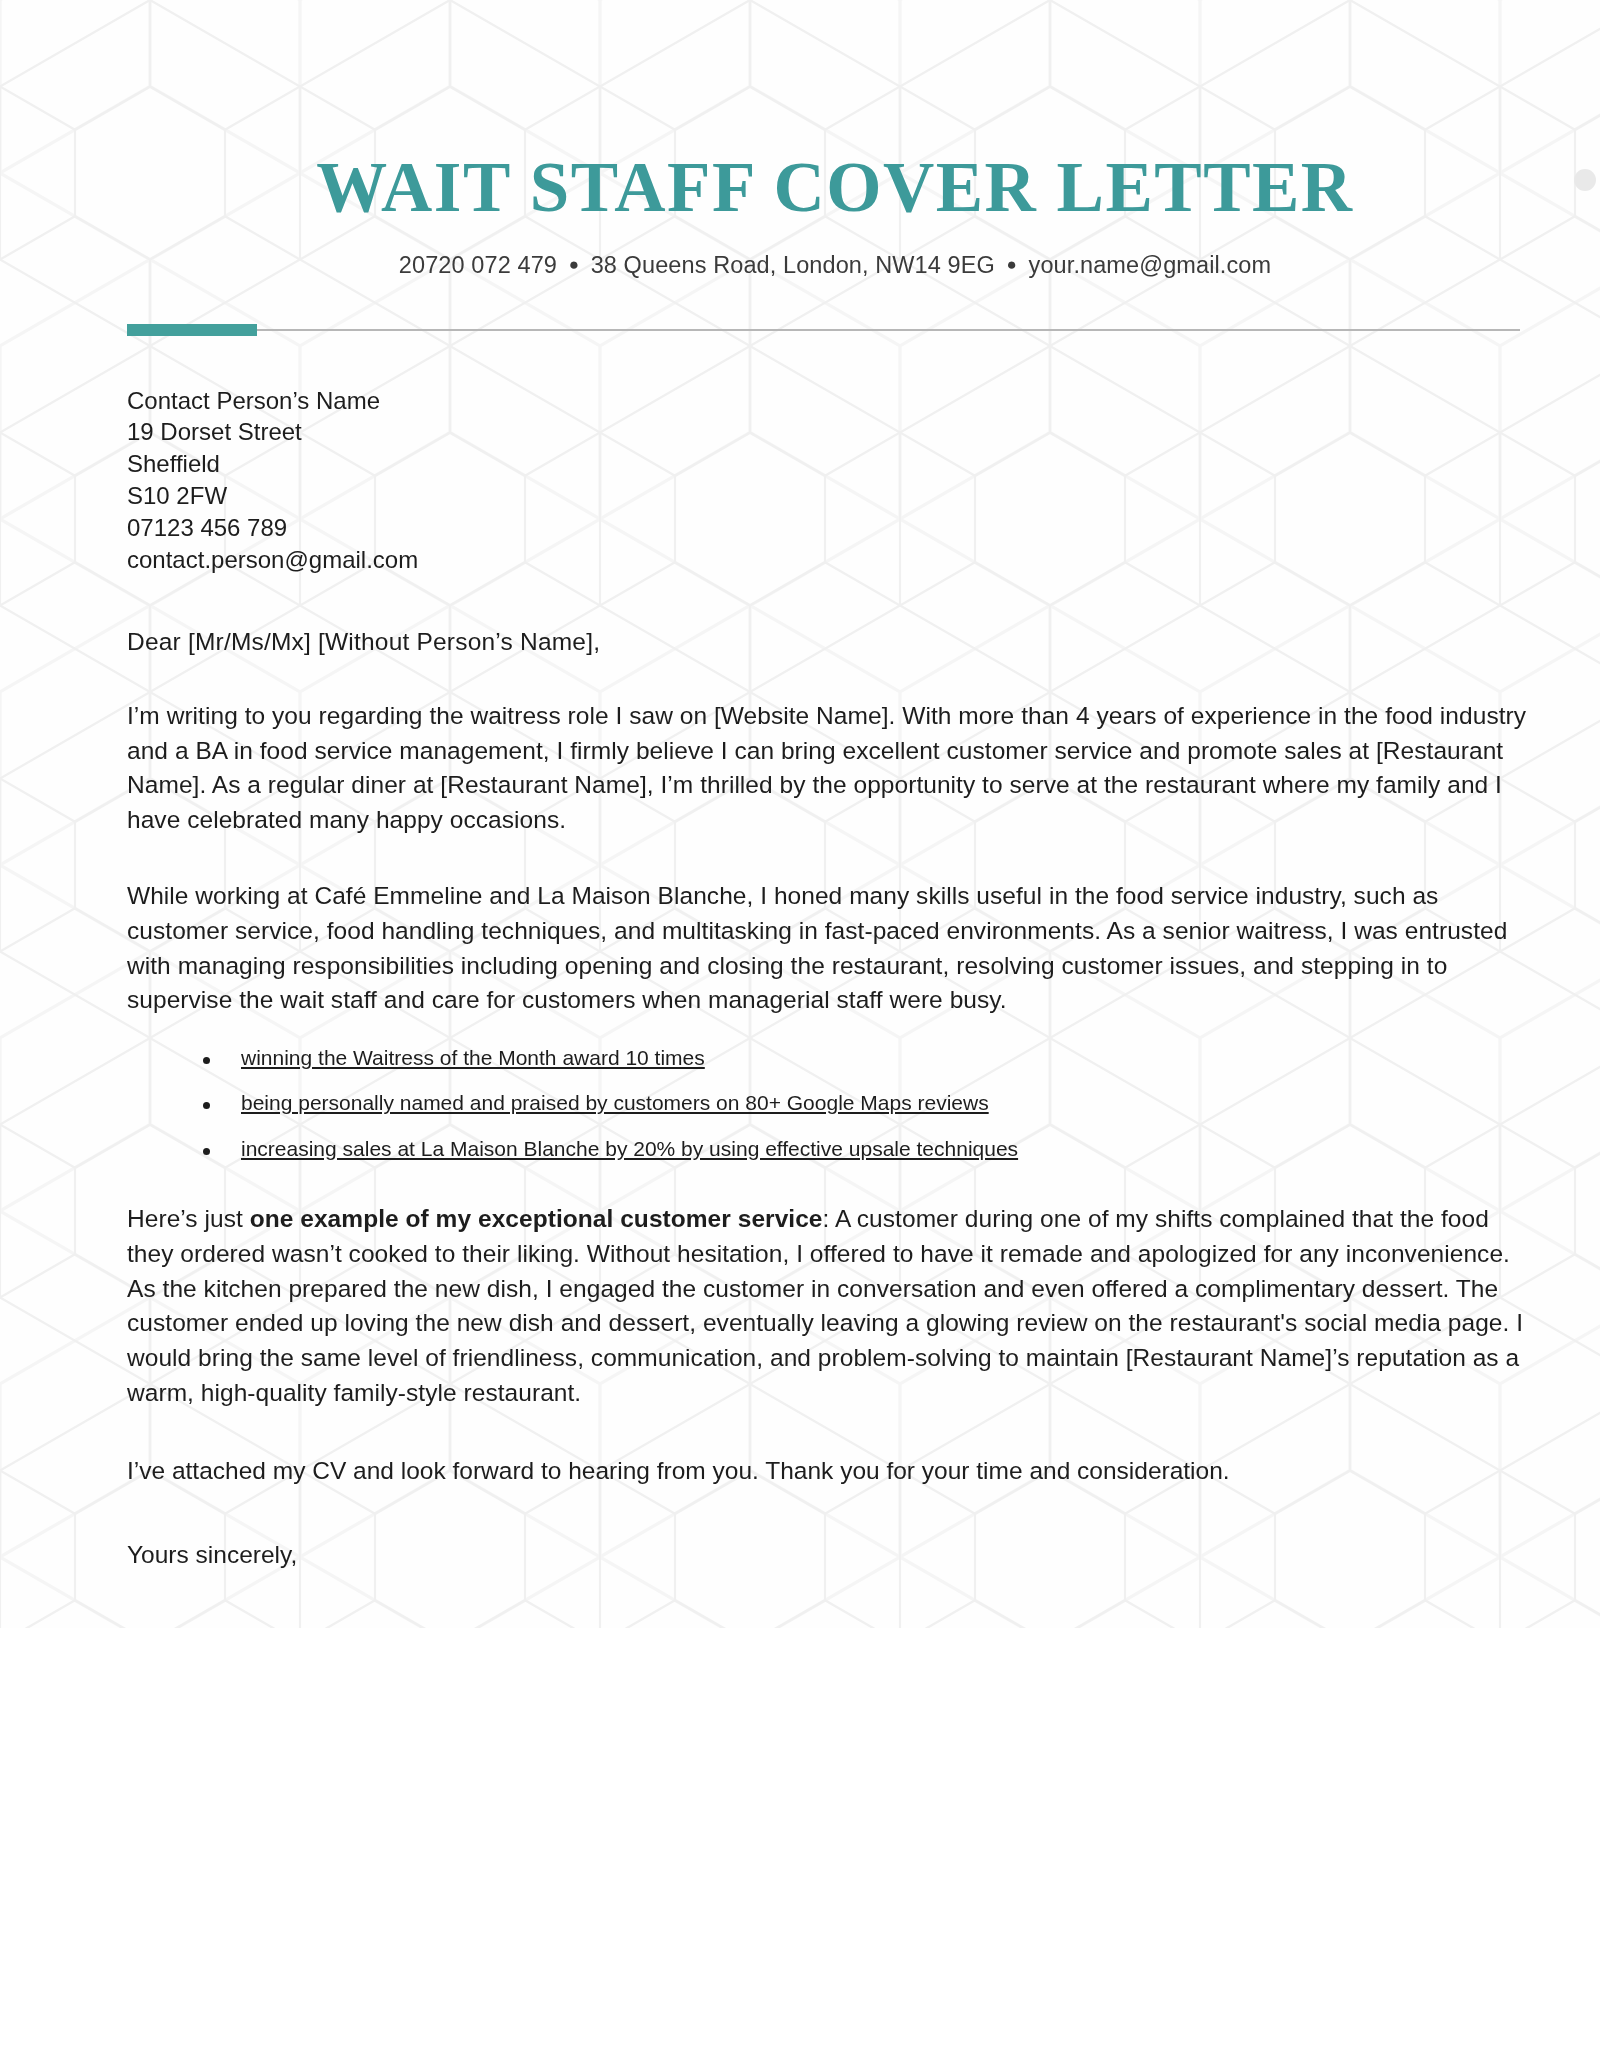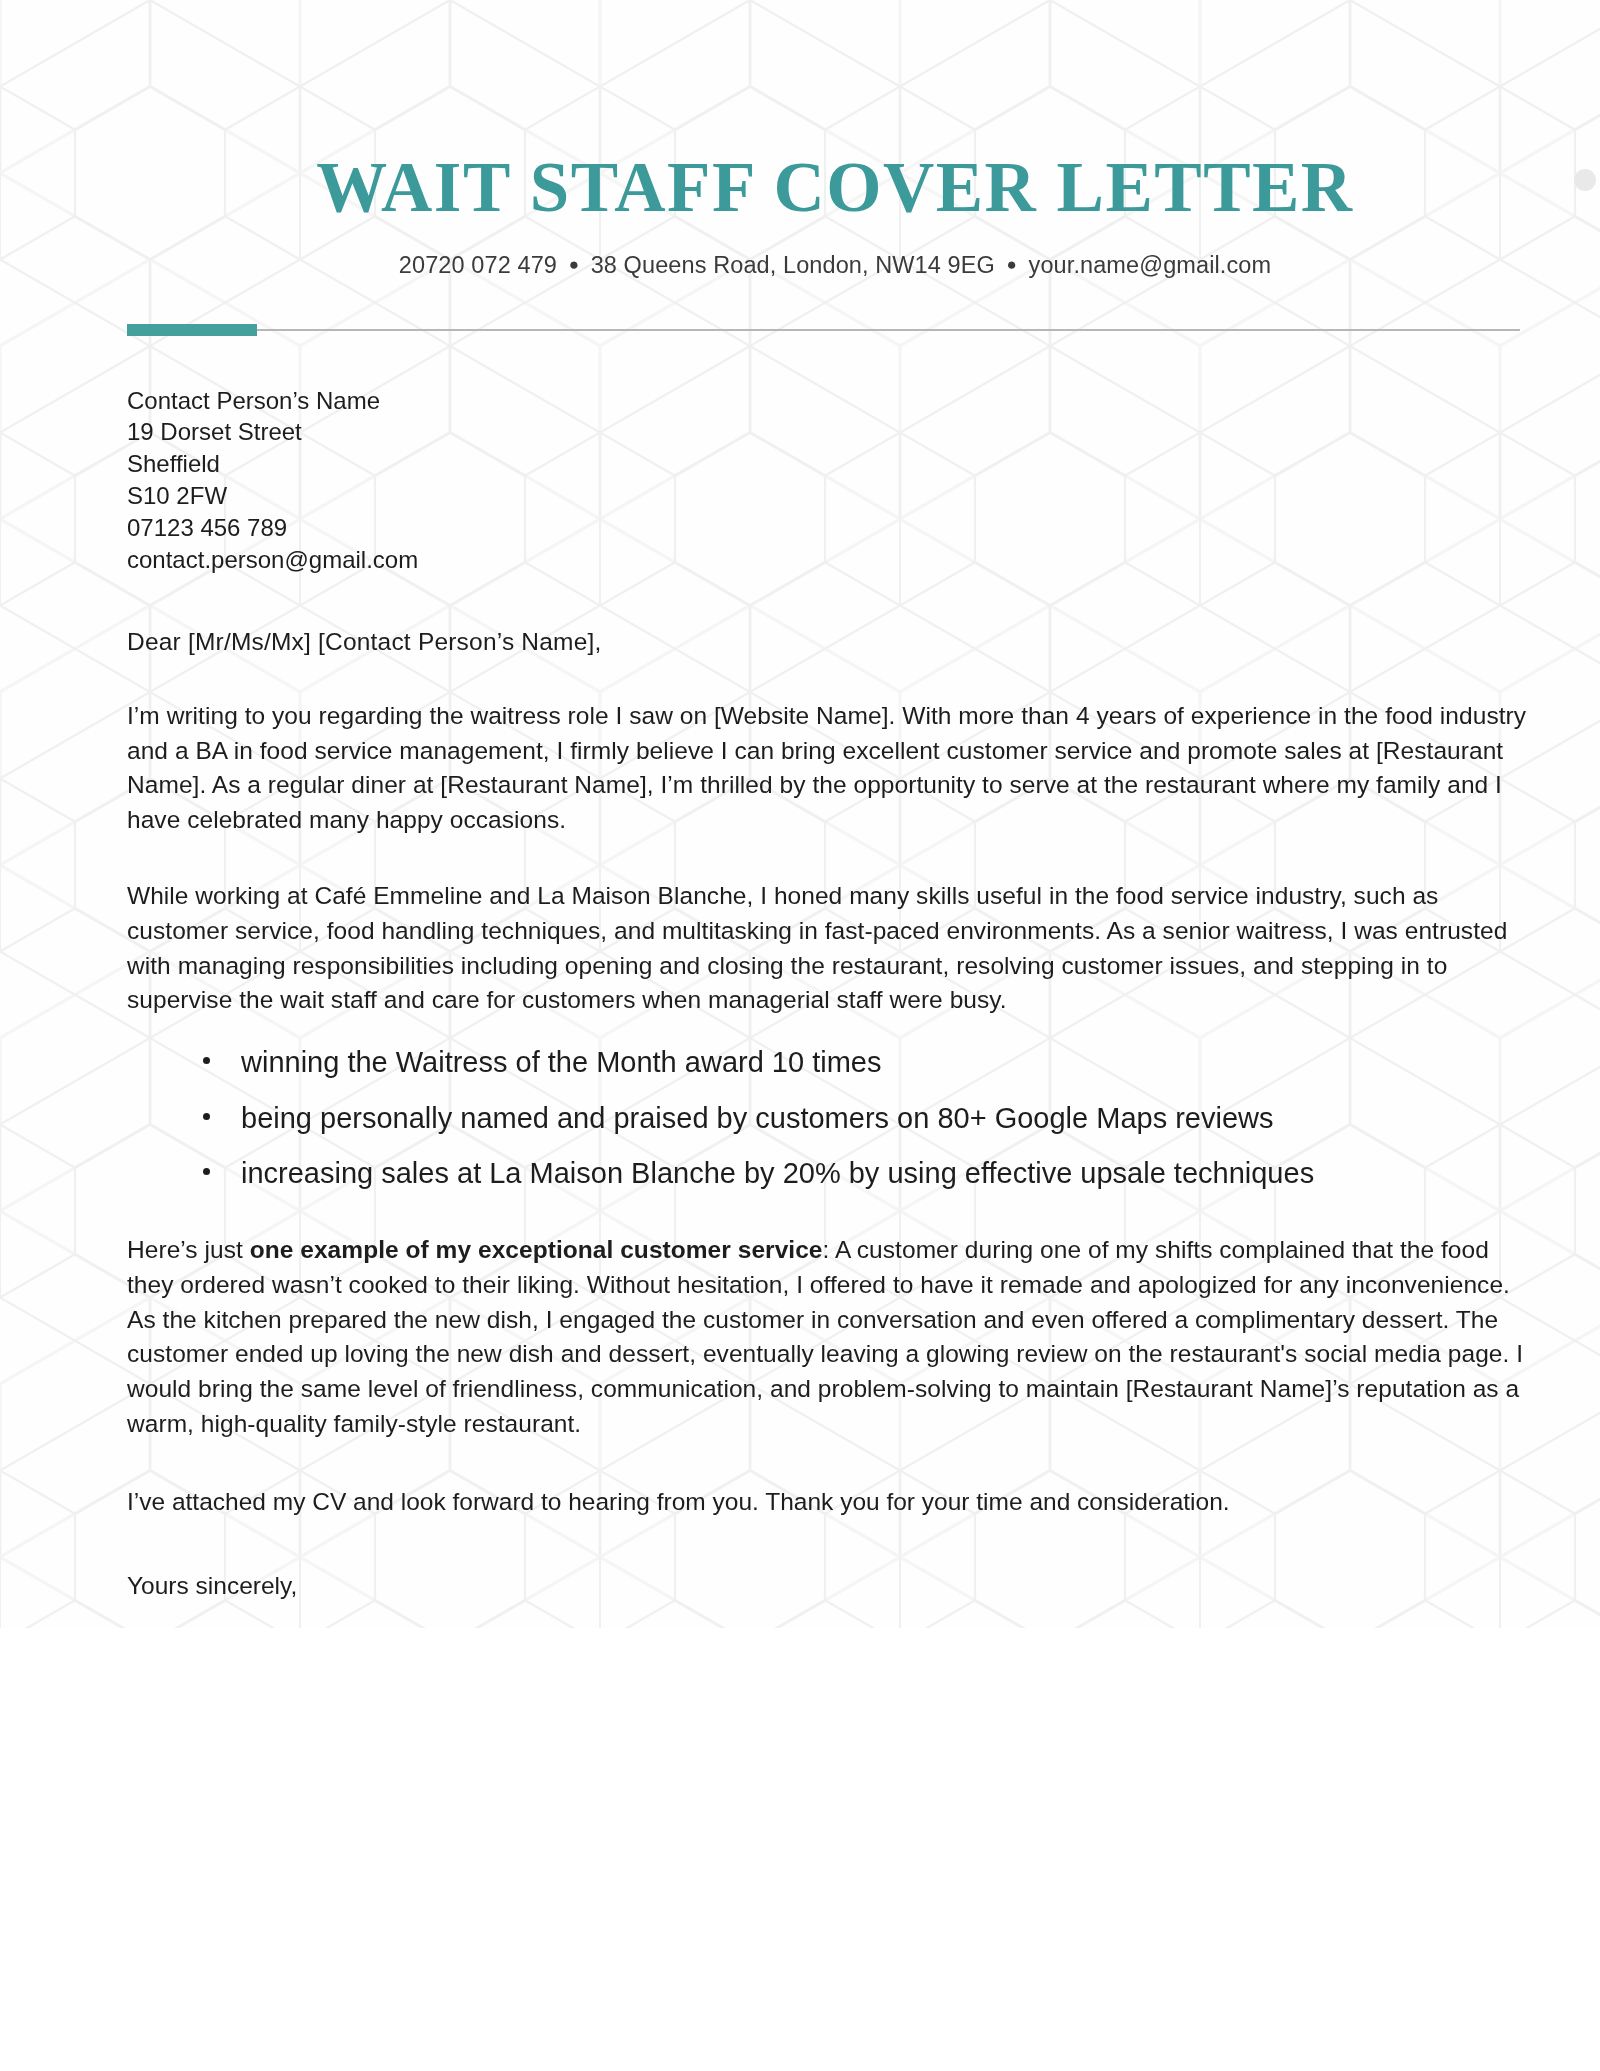--- a/index.html
+++ b/index.html
@@ -115,22 +115,23 @@
     letter-spacing: 0.05px;
     text-align: left;
   }
   p.para.tight { margin-top: 40px; }
   .bold { font-weight: 700; }
 
   ul.accomplishments {
     margin: 26px 0 0 0;
     padding-left: 76px;
     list-style: none;
-    font-size: 29px;
+    font-size: 21px;
     line-height: 1.30;
+    text-decoration: underline;
   }
   ul.accomplishments li {
     position: relative;
     padding-left: 38px;
     margin-bottom: 18px;
   }
   ul.accomplishments li::before {
     content: "";
     position: absolute;
     left: 0;
@@ -205,21 +206,21 @@
 
       <section class="addr-block">
         <div class="addr-line">Contact Person’s Name</div>
         <div class="addr-line">19 Dorset Street</div>
         <div class="addr-line">Sheffield</div>
         <div class="addr-line">S10 2FW</div>
         <div class="addr-line">07123 456 789</div>
         <div class="addr-line">contact.person@gmail.com</div>
       </section>
 
-      <div class="salutation">Dear [Mr/Ms/Mx] [Contact Person’s Name],</div>
+      <div class="salutation">Dear [Mr/Ms/Mx] [Without Person’s Name],</div>
 
       <p class="para">I’m writing to you regarding the waitress role I saw on [Website Name]. With more than 4 years of experience in the food industry and a BA in food service management, I firmly believe I can bring excellent customer service and promote sales at [Restaurant Name]. As a regular diner at [Restaurant Name], I’m thrilled by the opportunity to serve at the restaurant where my family and I have celebrated many happy occasions.</p>
 
       <p class="para">While working at Café Emmeline and La Maison Blanche, I honed many skills useful in the food service industry, such as customer service, food handling techniques, and multitasking in fast-paced environments. As a senior waitress, I was entrusted with managing responsibilities including opening and closing the restaurant, resolving customer issues, and stepping in to supervise the wait staff and care for customers when managerial staff were busy.</p>
 
 
       <ul class="accomplishments">
         <li>winning the Waitress of the Month award 10 times</li>
         <li>being personally named and praised by customers on 80+ Google Maps reviews</li>
         <li>increasing sales at La Maison Blanche by 20% by using effective upsale techniques</li>

